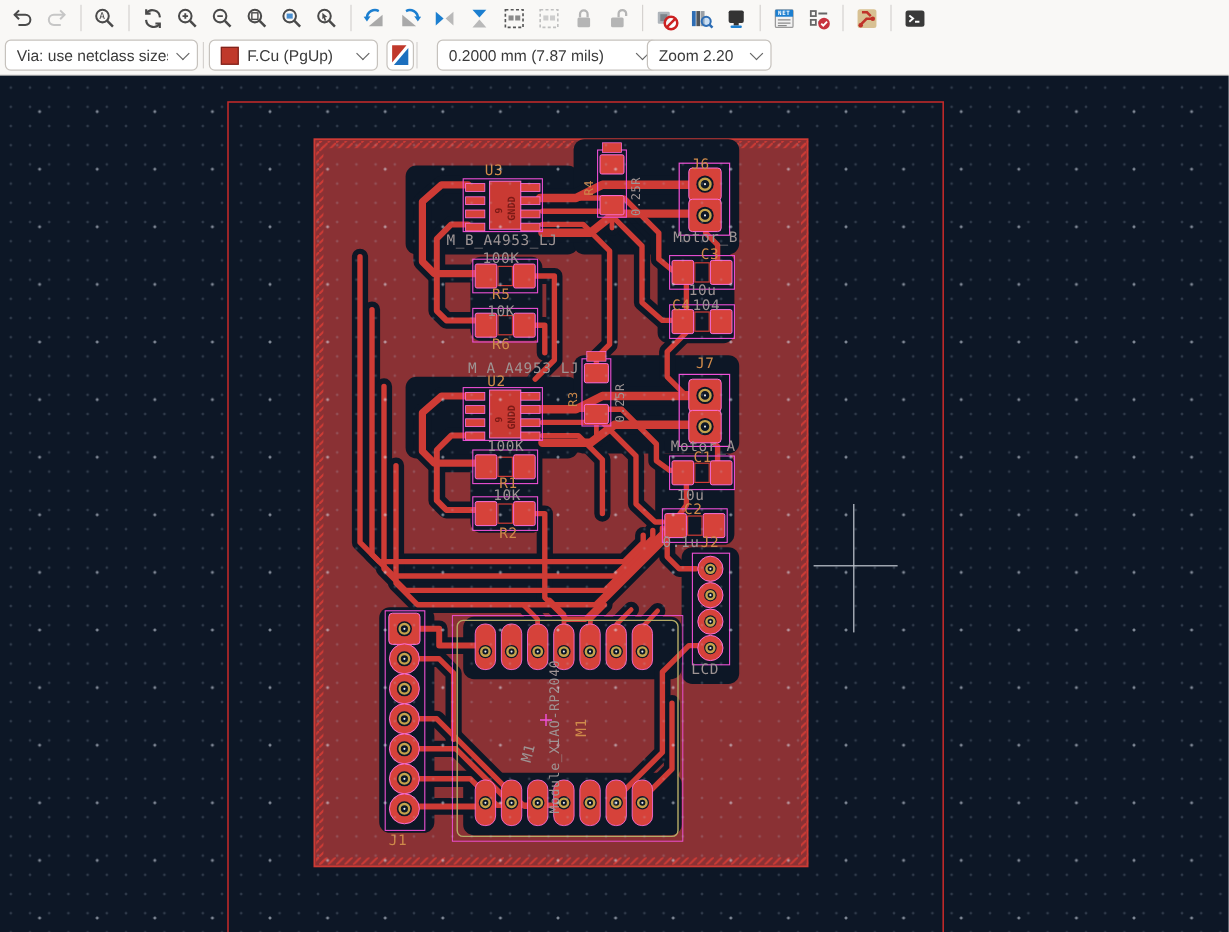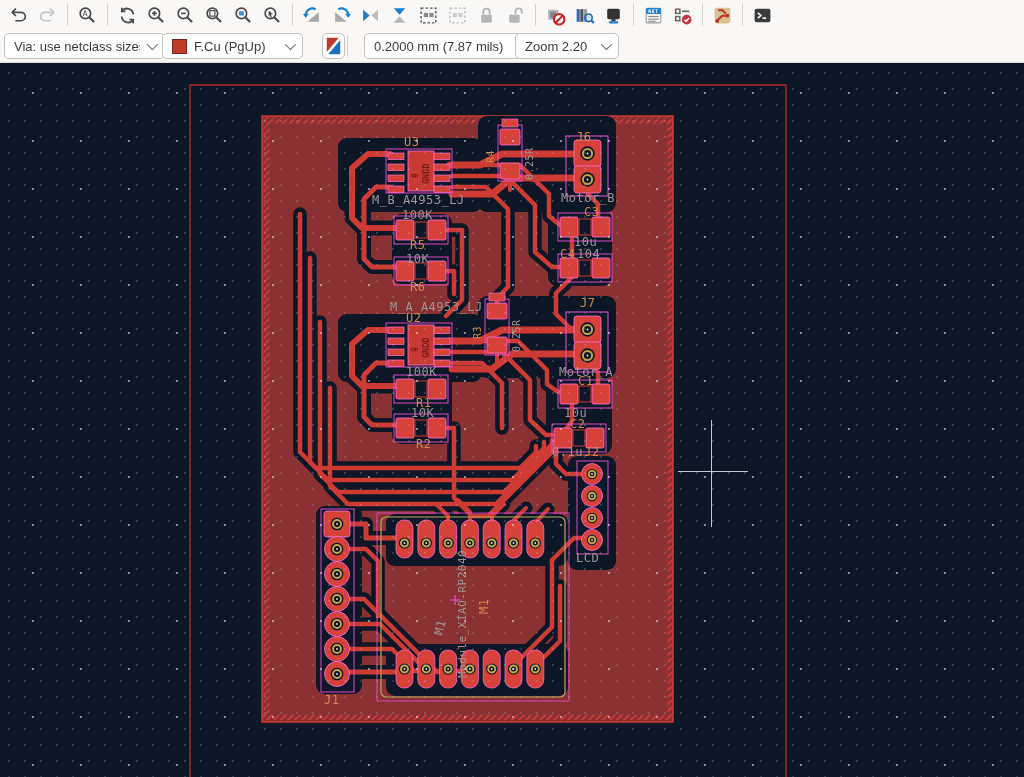--- a/index.html
+++ b/index.html
@@ -218,38 +218,38 @@
       </svg>
     </button>
   </div>
 
 <div class="toolbar-controls">
   <div class="dd" style="left:4px;width:161px;">
     <span class="lbl">Via: use netclass sizes</span>
     <span class="chev"></span>
   </div>
   <span class="vsep" style="left:169px;"></span>
-  <div class="dd" style="left:162px;width:141px;">
+  <div class="dd" style="left:174px;width:141px;">
     <span class="swatch" style="background: rgb(192, 57, 43);"></span>
     <span class="lbl">F.Cu (PgUp)</span>
     <span class="chev"></span>
   </div>
   <div class="dd" style="left:322px;width:23px;padding:0 3px;">
     <svg width="16" height="20" viewBox="0 0 20 24">
       <polygon points="1,1 17,1 1,20" fill="#c0392b"></polygon>
       <polygon points="19,4 19,23 3,23" fill="#1c6fbe"></polygon>
     </svg>
   </div>
   <span class="vsep" style="left:347px;"></span>
   <div class="dd" style="left:364px;width:184px;">
     <span class="lbl">0.2000 mm (7.87 mils)</span>
     <span class="chev"></span>
   </div>
   <span class="vsep" style="left:541px;"></span>
-  <div class="dd" style="left:515px;width:104px;">
+  <div class="dd" style="left:539px;width:104px;">
     <span class="lbl">Zoom 2.20</span>
     <span class="chev"></span>
   </div>
 </div>
 
 <div class="canvas">
   <svg id="pcb-svg" width="1024" height="714" viewBox="0 63 1024 714">
       <defs>
         <pattern id="hatch" width="7" height="7" patternUnits="userSpaceOnUse">
           <path d="M0,7 L7,0" stroke="#ce3b35" stroke-width="1.6" fill="none"></path>

